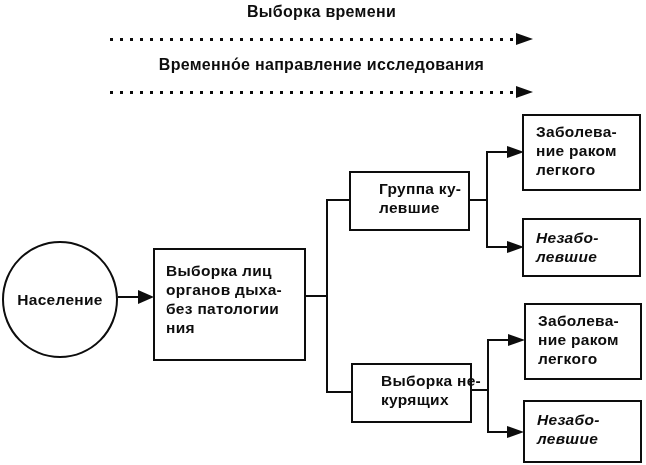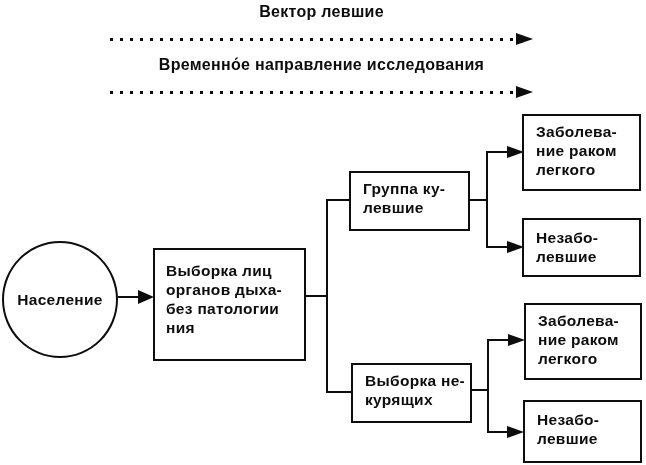--- a/index.html
+++ b/index.html
@@ -54,30 +54,30 @@
   }
   .node .ln { display: block; white-space: nowrap; }
   .circle {
     border-radius: 50%;
     display: flex;
     align-items: center;
     justify-content: center;
     text-align: left;
   }
   .pad-sample   { padding: 11px 4px 0 11px; }
-  .pad-group    { padding: 6px 4px 0 12px; }
+  .pad-group    { padding: 6px 4px 0 28px; }
   .pad-outcome  { padding: 6px 16px 0 12px; }
-  .pad-outcome2 { padding: 8px 4px 12px 12px; }
+  .pad-outcome2 { padding: 8px 4px 12px 12px; font-style: italic; }
 </style>
 </head>
 <body>
 
 <div id="canvas">
 
-  <div class="title" style="top: 3px;">Вектор левшие</div>
+  <div class="title" style="top: 3px;">Выборка времени</div>
   <div class="dotline" style="left: 110px; top: 38px; width: 406px;"></div>
   <div class="head-right" style="left: 516px; top: 33px;"></div>
 
   <div class="title" style="top: 56px;">Временно́е направление исследования</div>
   <div class="dotline" style="left: 110px; top: 91px; width: 406px;"></div>
   <div class="head-right" style="left: 516px; top: 86px;"></div>
 
   <div class="node circle" style="left: 2px; top: 241px; width: 116px; height: 117px;">
     <span>Население</span>
   </div>

